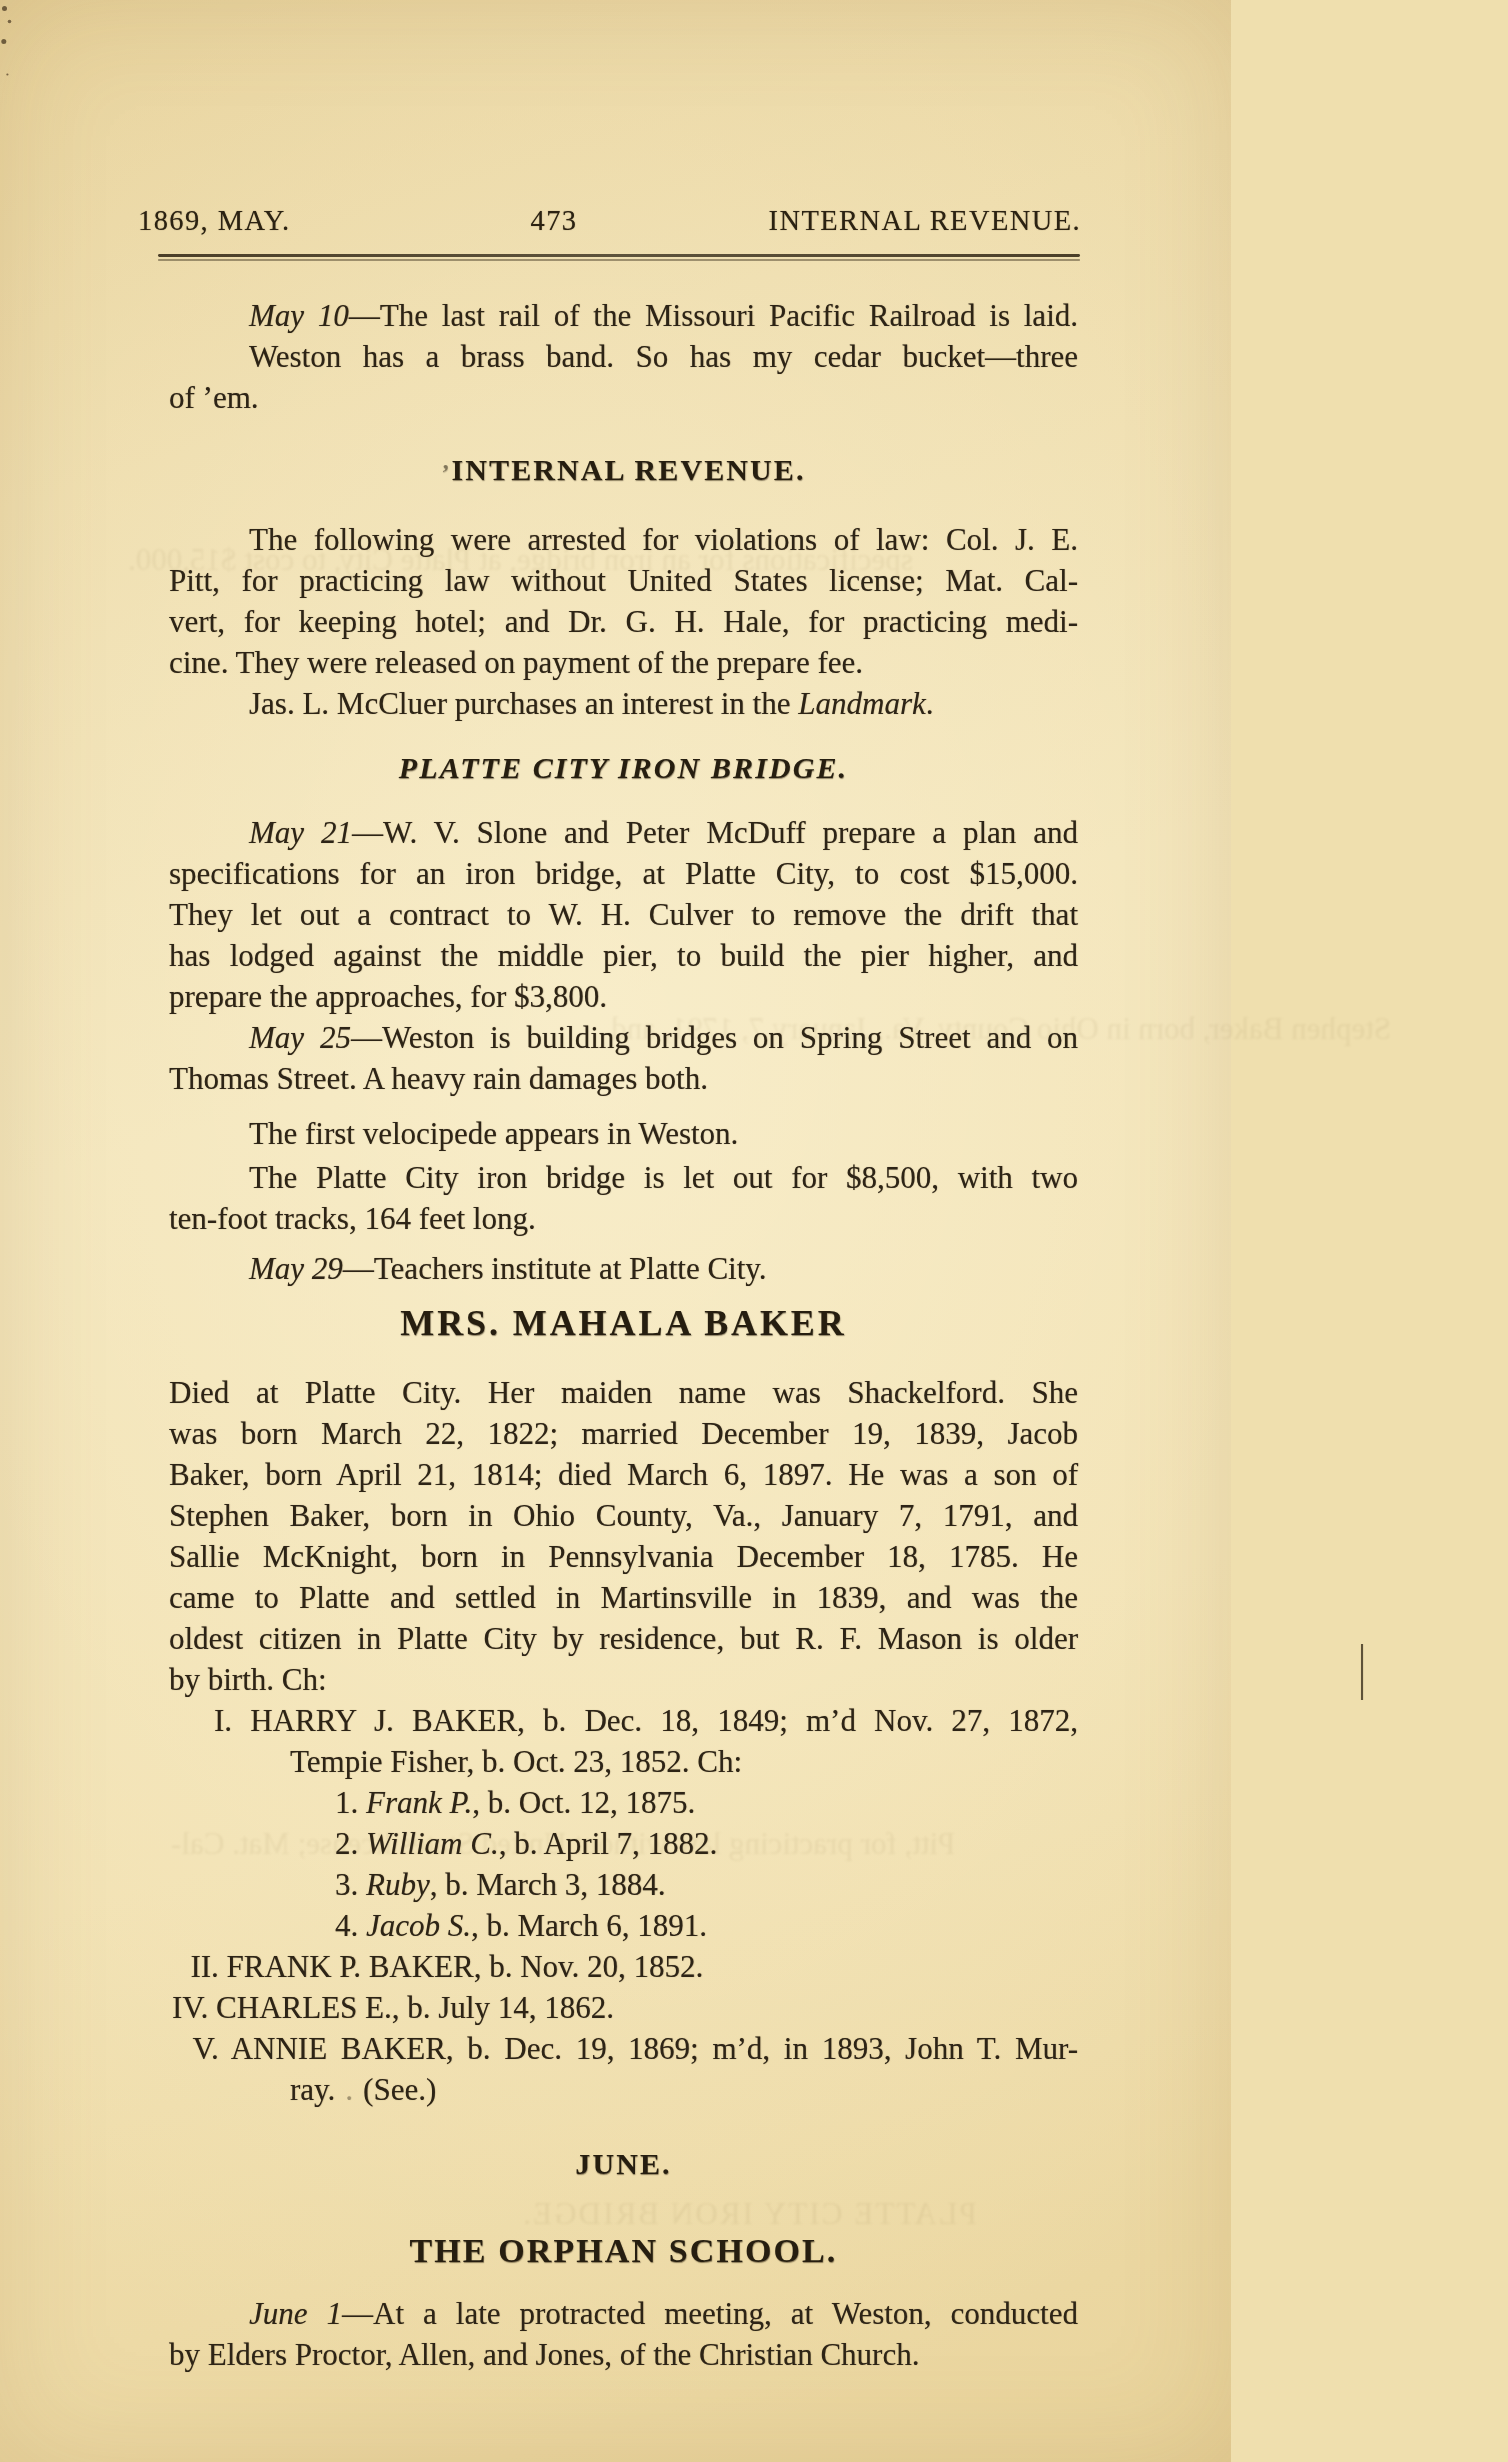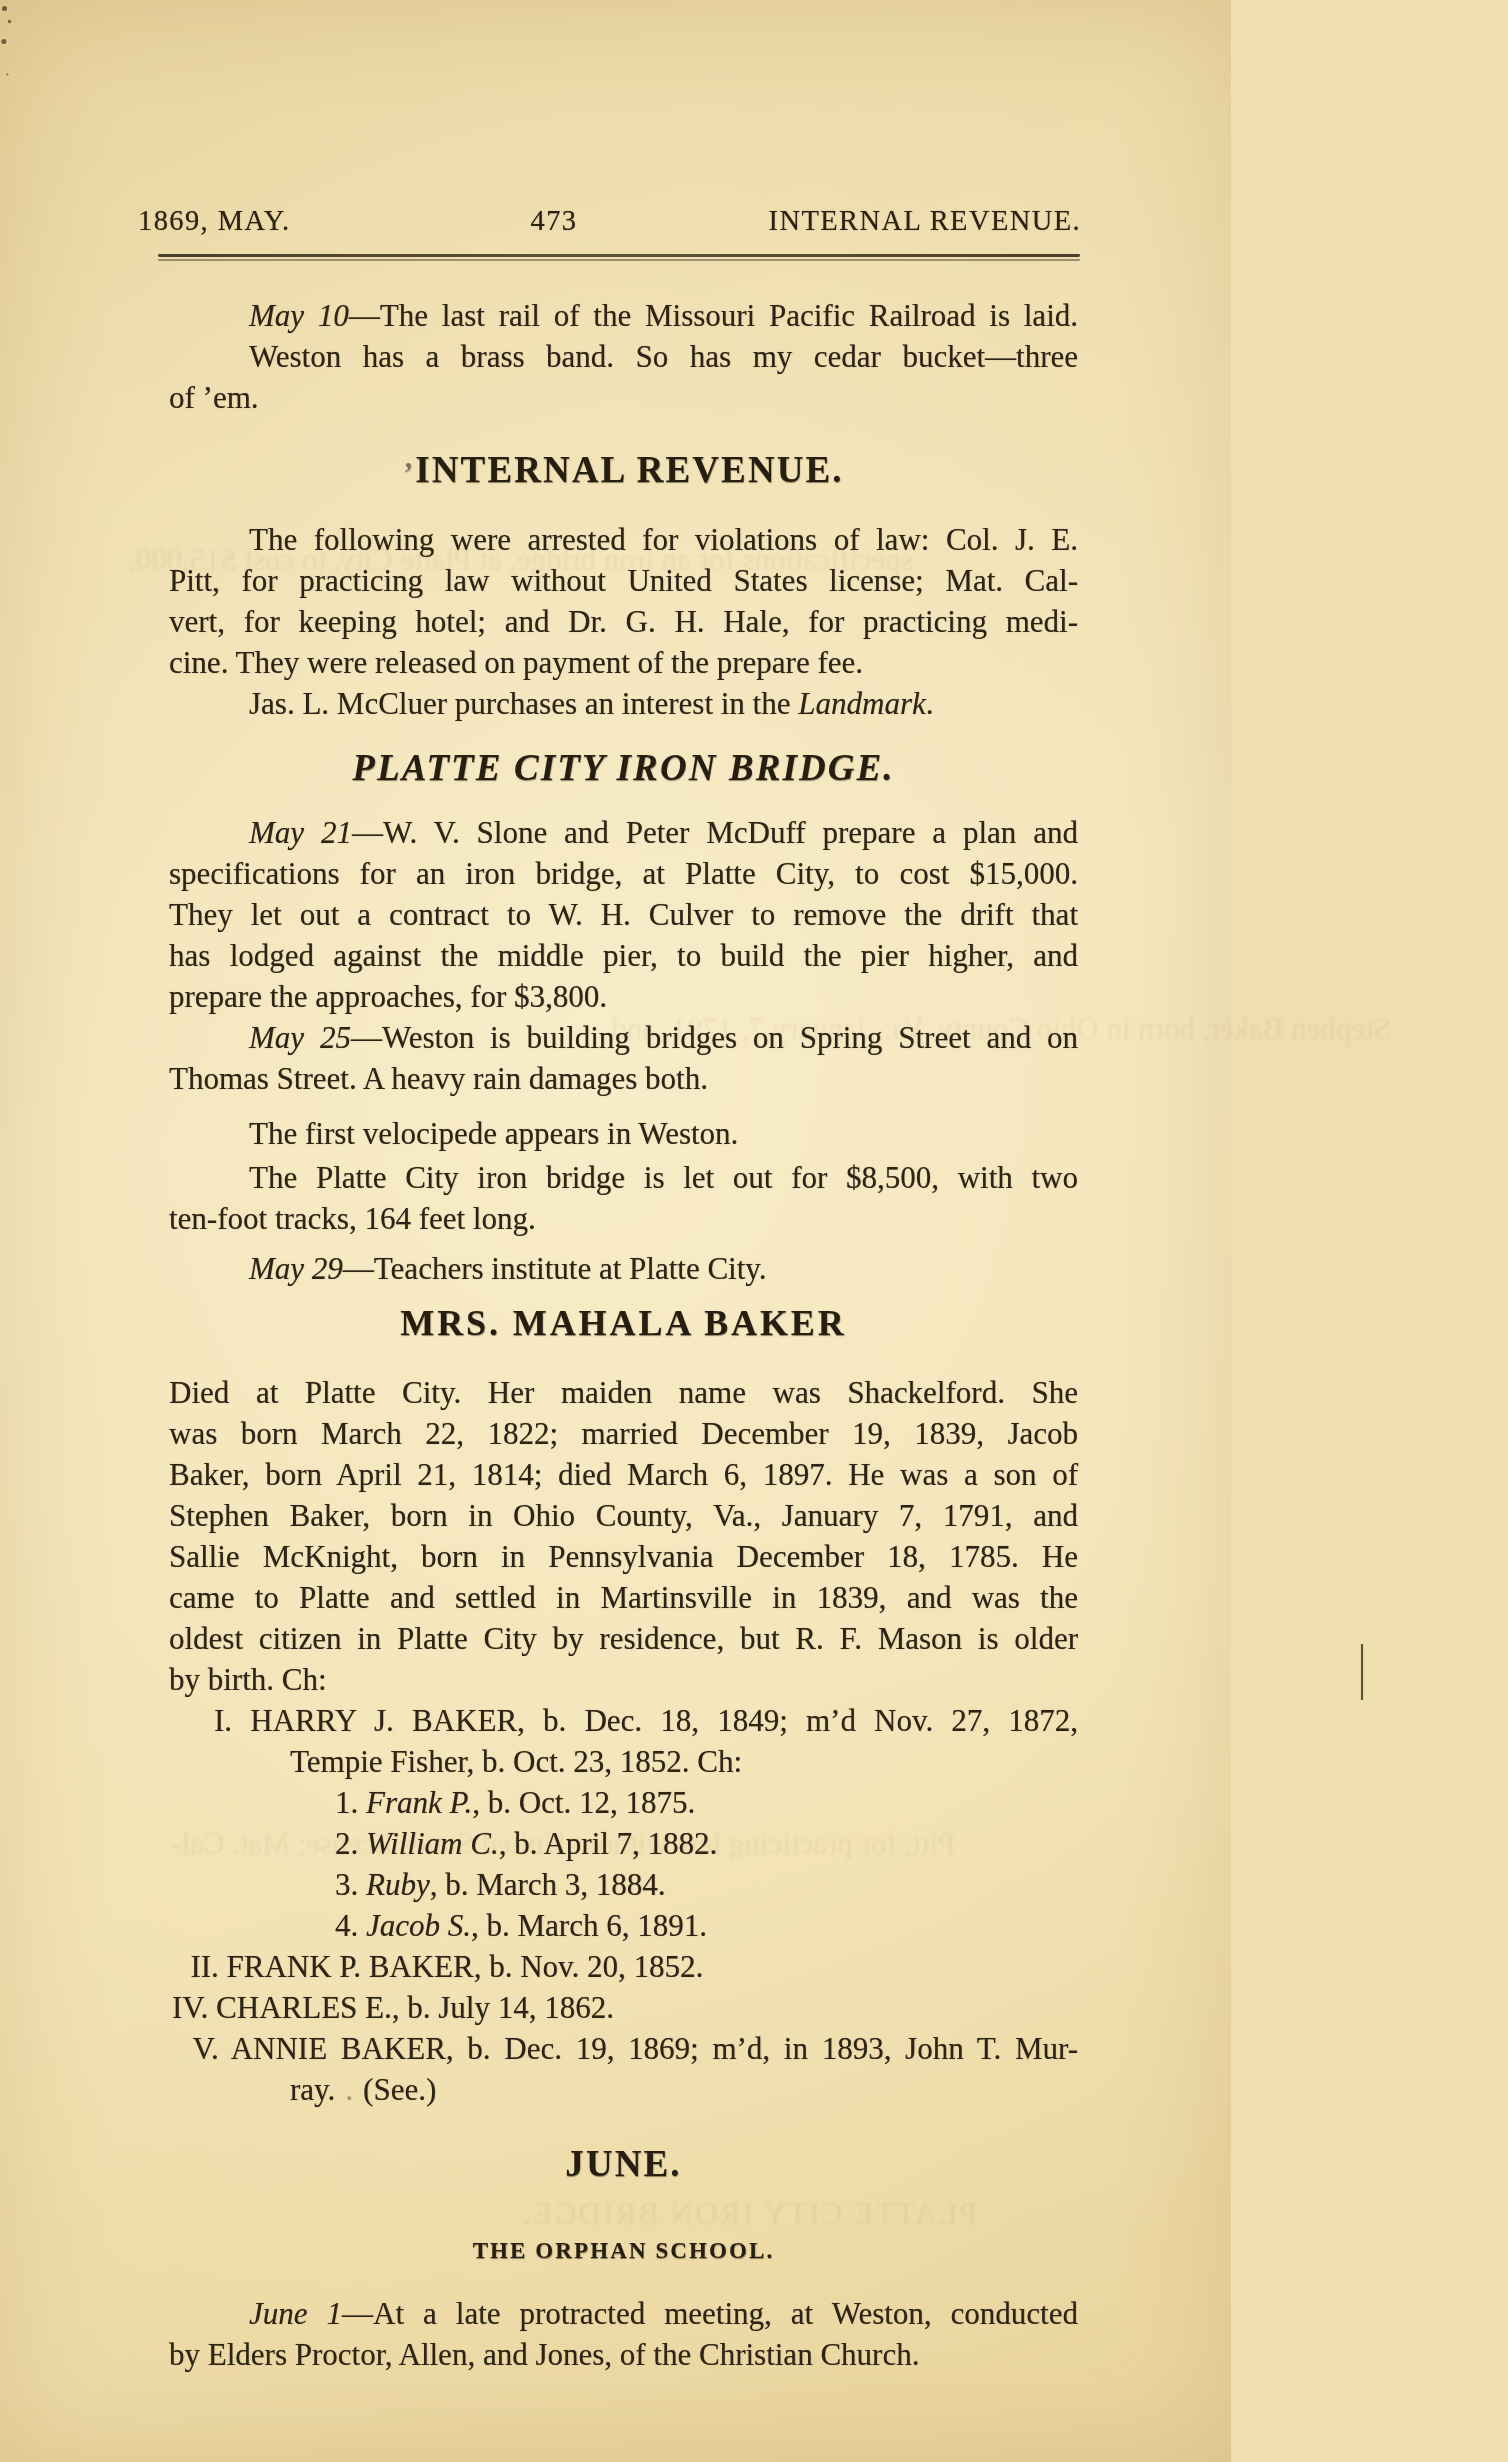--- a/index.html
+++ b/index.html
@@ -41,28 +41,28 @@
     padding:0 153px 0 169px;
     font-size:31px;line-height:41px;
     color:#2d2416;
     text-shadow:0.3px 0.4px 0.9px rgba(64,48,26,0.5);
   }
   .ln{min-height:41px;}
   .just{text-align:justify;text-align-last:justify;}
   .ind{text-indent:80px;}
   .it{font-style:italic;}
   .heading{
-    text-align:center;font-size:37px;letter-spacing:2.1px;
+    text-align:center;font-size:30px;letter-spacing:2.1px;
     color:#261e10;text-shadow:0.4px 0.5px 1.1px rgba(55,42,22,0.55);
   }
   .h-internal{margin-top:31px;margin-bottom:26px;}
   .h-platte{margin-top:23px;margin-bottom:24px;font-style:italic;}
   .h-mahala{margin-top:14.3px;margin-bottom:28.5px;font-size:36px;letter-spacing:2.9px;}
   .h-june{margin-top:33px;margin-bottom:46px;}
-  .h-orphan{margin-bottom:21.4px;font-size:23px;}
+  .h-orphan{margin-bottom:21.4px;font-size:34px;}
   .mt-velo{margin-top:14.3px;}
   .mt-letout{margin-top:2.9px;}
   .mt-may29{margin-top:8.6px;}
   .mt-bio{margin-top:28.5px;}
   
   .li-i{padding-left:45px;}
   .li-cont{padding-left:121px;}
   .li-child{padding-left:166px;}
   .li-ii{padding-left:21.4px;}
   .li-iii{padding-left:5.7px;}

